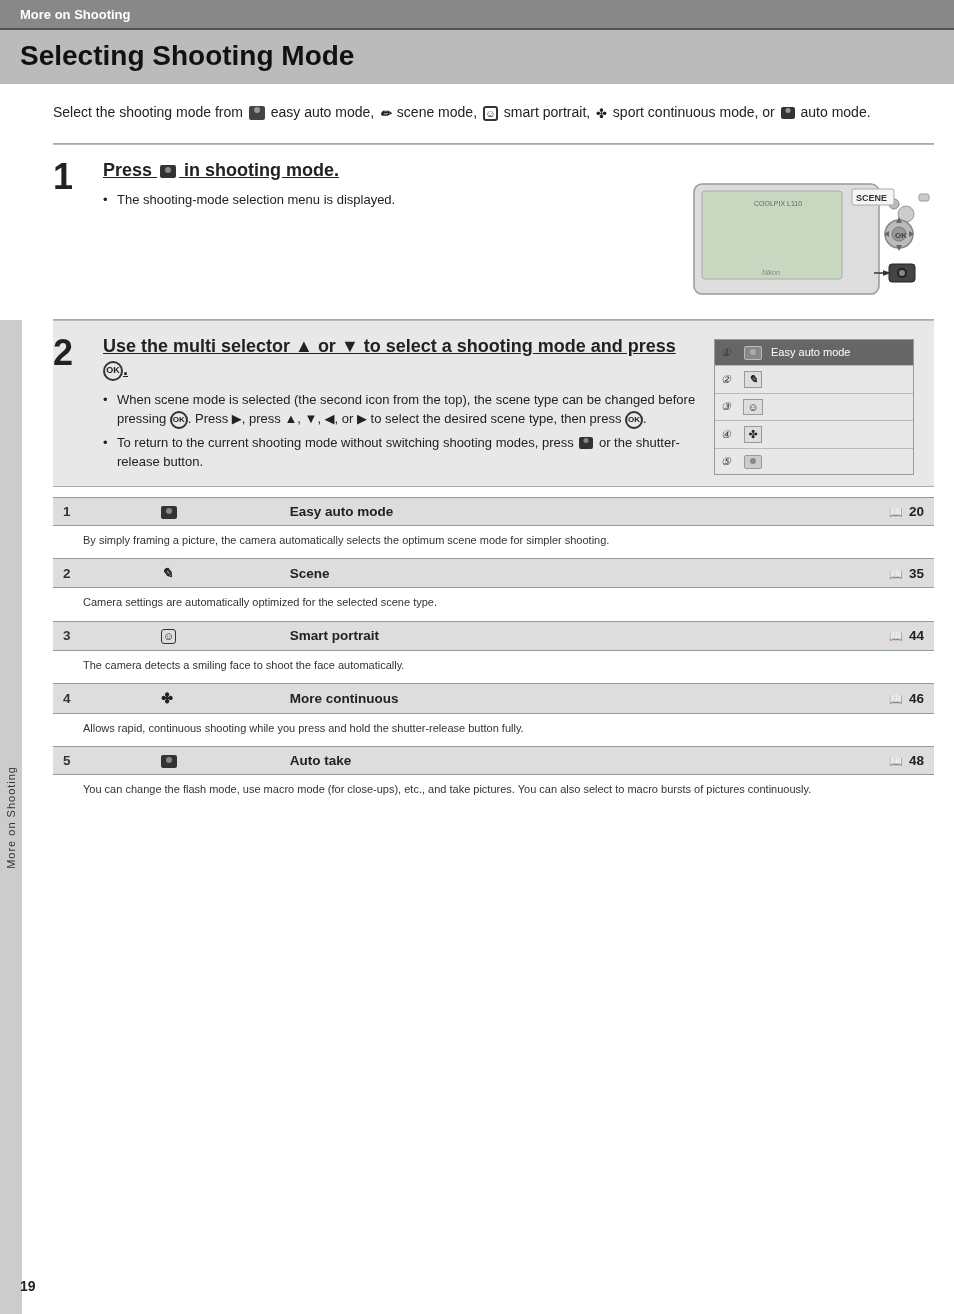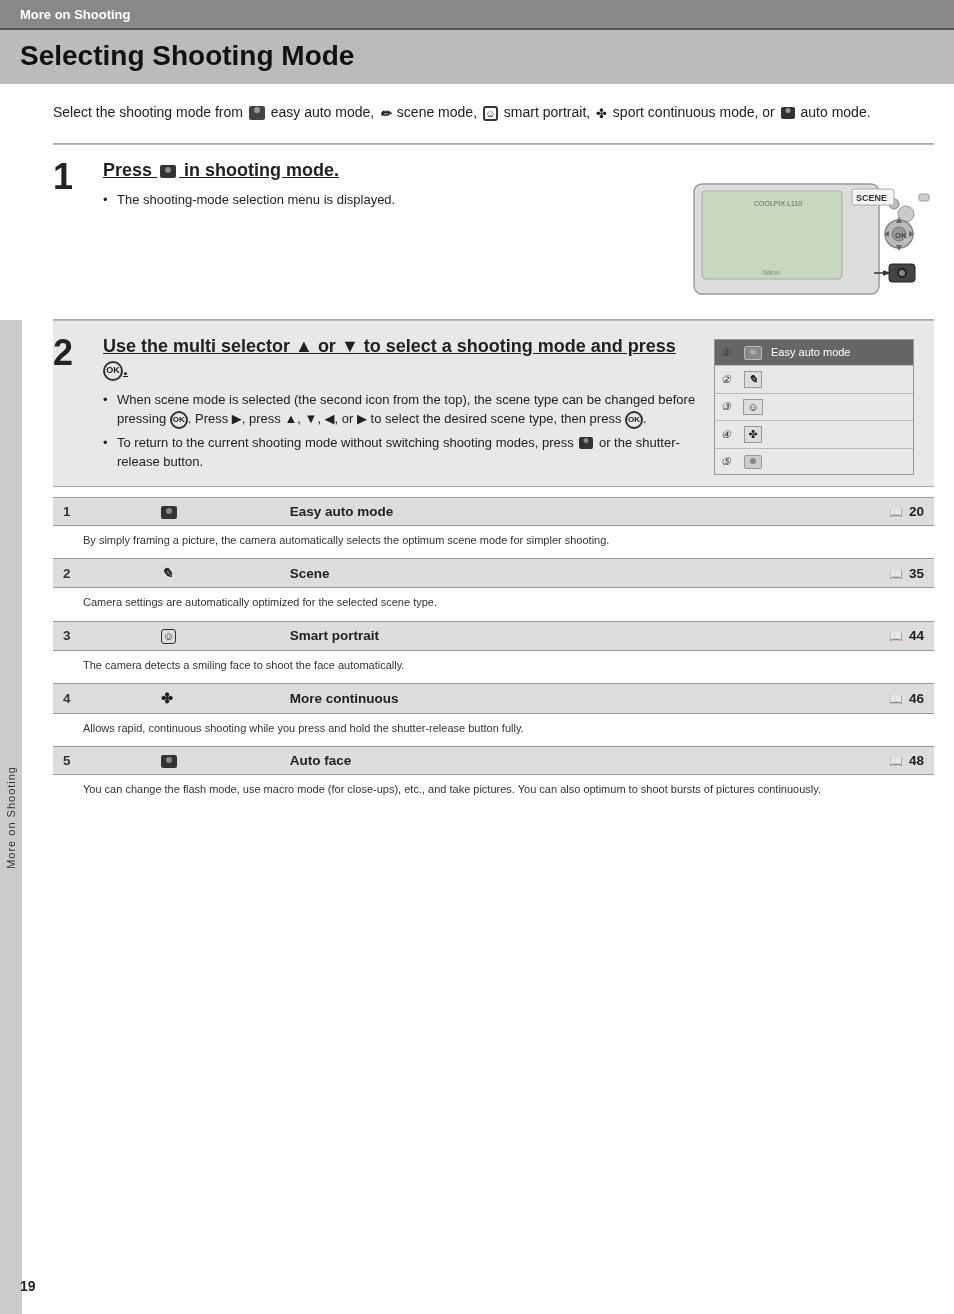--- a/index.html
+++ b/index.html
@@ -469,26 +469,26 @@
       <td colspan="4">Allows rapid, continuous shooting while you press and hold the shutter-release button fully.</td>
     </tr>
 
     <tr class="ref-header-row">
       <td class="ref-num">5</td>
       <td class="ref-icon">
         <span style="display:inline-block;width:16px;height:13px;background:#333;border-radius:2px;vertical-align:middle;position:relative;">
           <span style="position:absolute;top:2px;left:50%;transform:translateX(-50%);width:6px;height:6px;background:#888;border-radius:50%;"></span>
         </span>
       </td>
-      <td><strong>Auto face</strong></td>
+      <td><strong>Auto take</strong></td>
       <td class="ref-page">
         <span class="book-icon">📖</span> 48
       </td>
     </tr>
     <tr class="ref-desc-row">
-      <td colspan="4">You can change the flash mode, use macro mode (for close-ups), etc., and take pictures. You can also optimum to shoot bursts of pictures continuously.</td>
+      <td colspan="4">You can change the flash mode, use macro mode (for close-ups), etc., and take pictures. You can also select to macro bursts of pictures continuously.</td>
     </tr>
   </tbody>
     </table>
 
 </div>
 
 <div class="page-number">19</div>
 
 </body></html>

